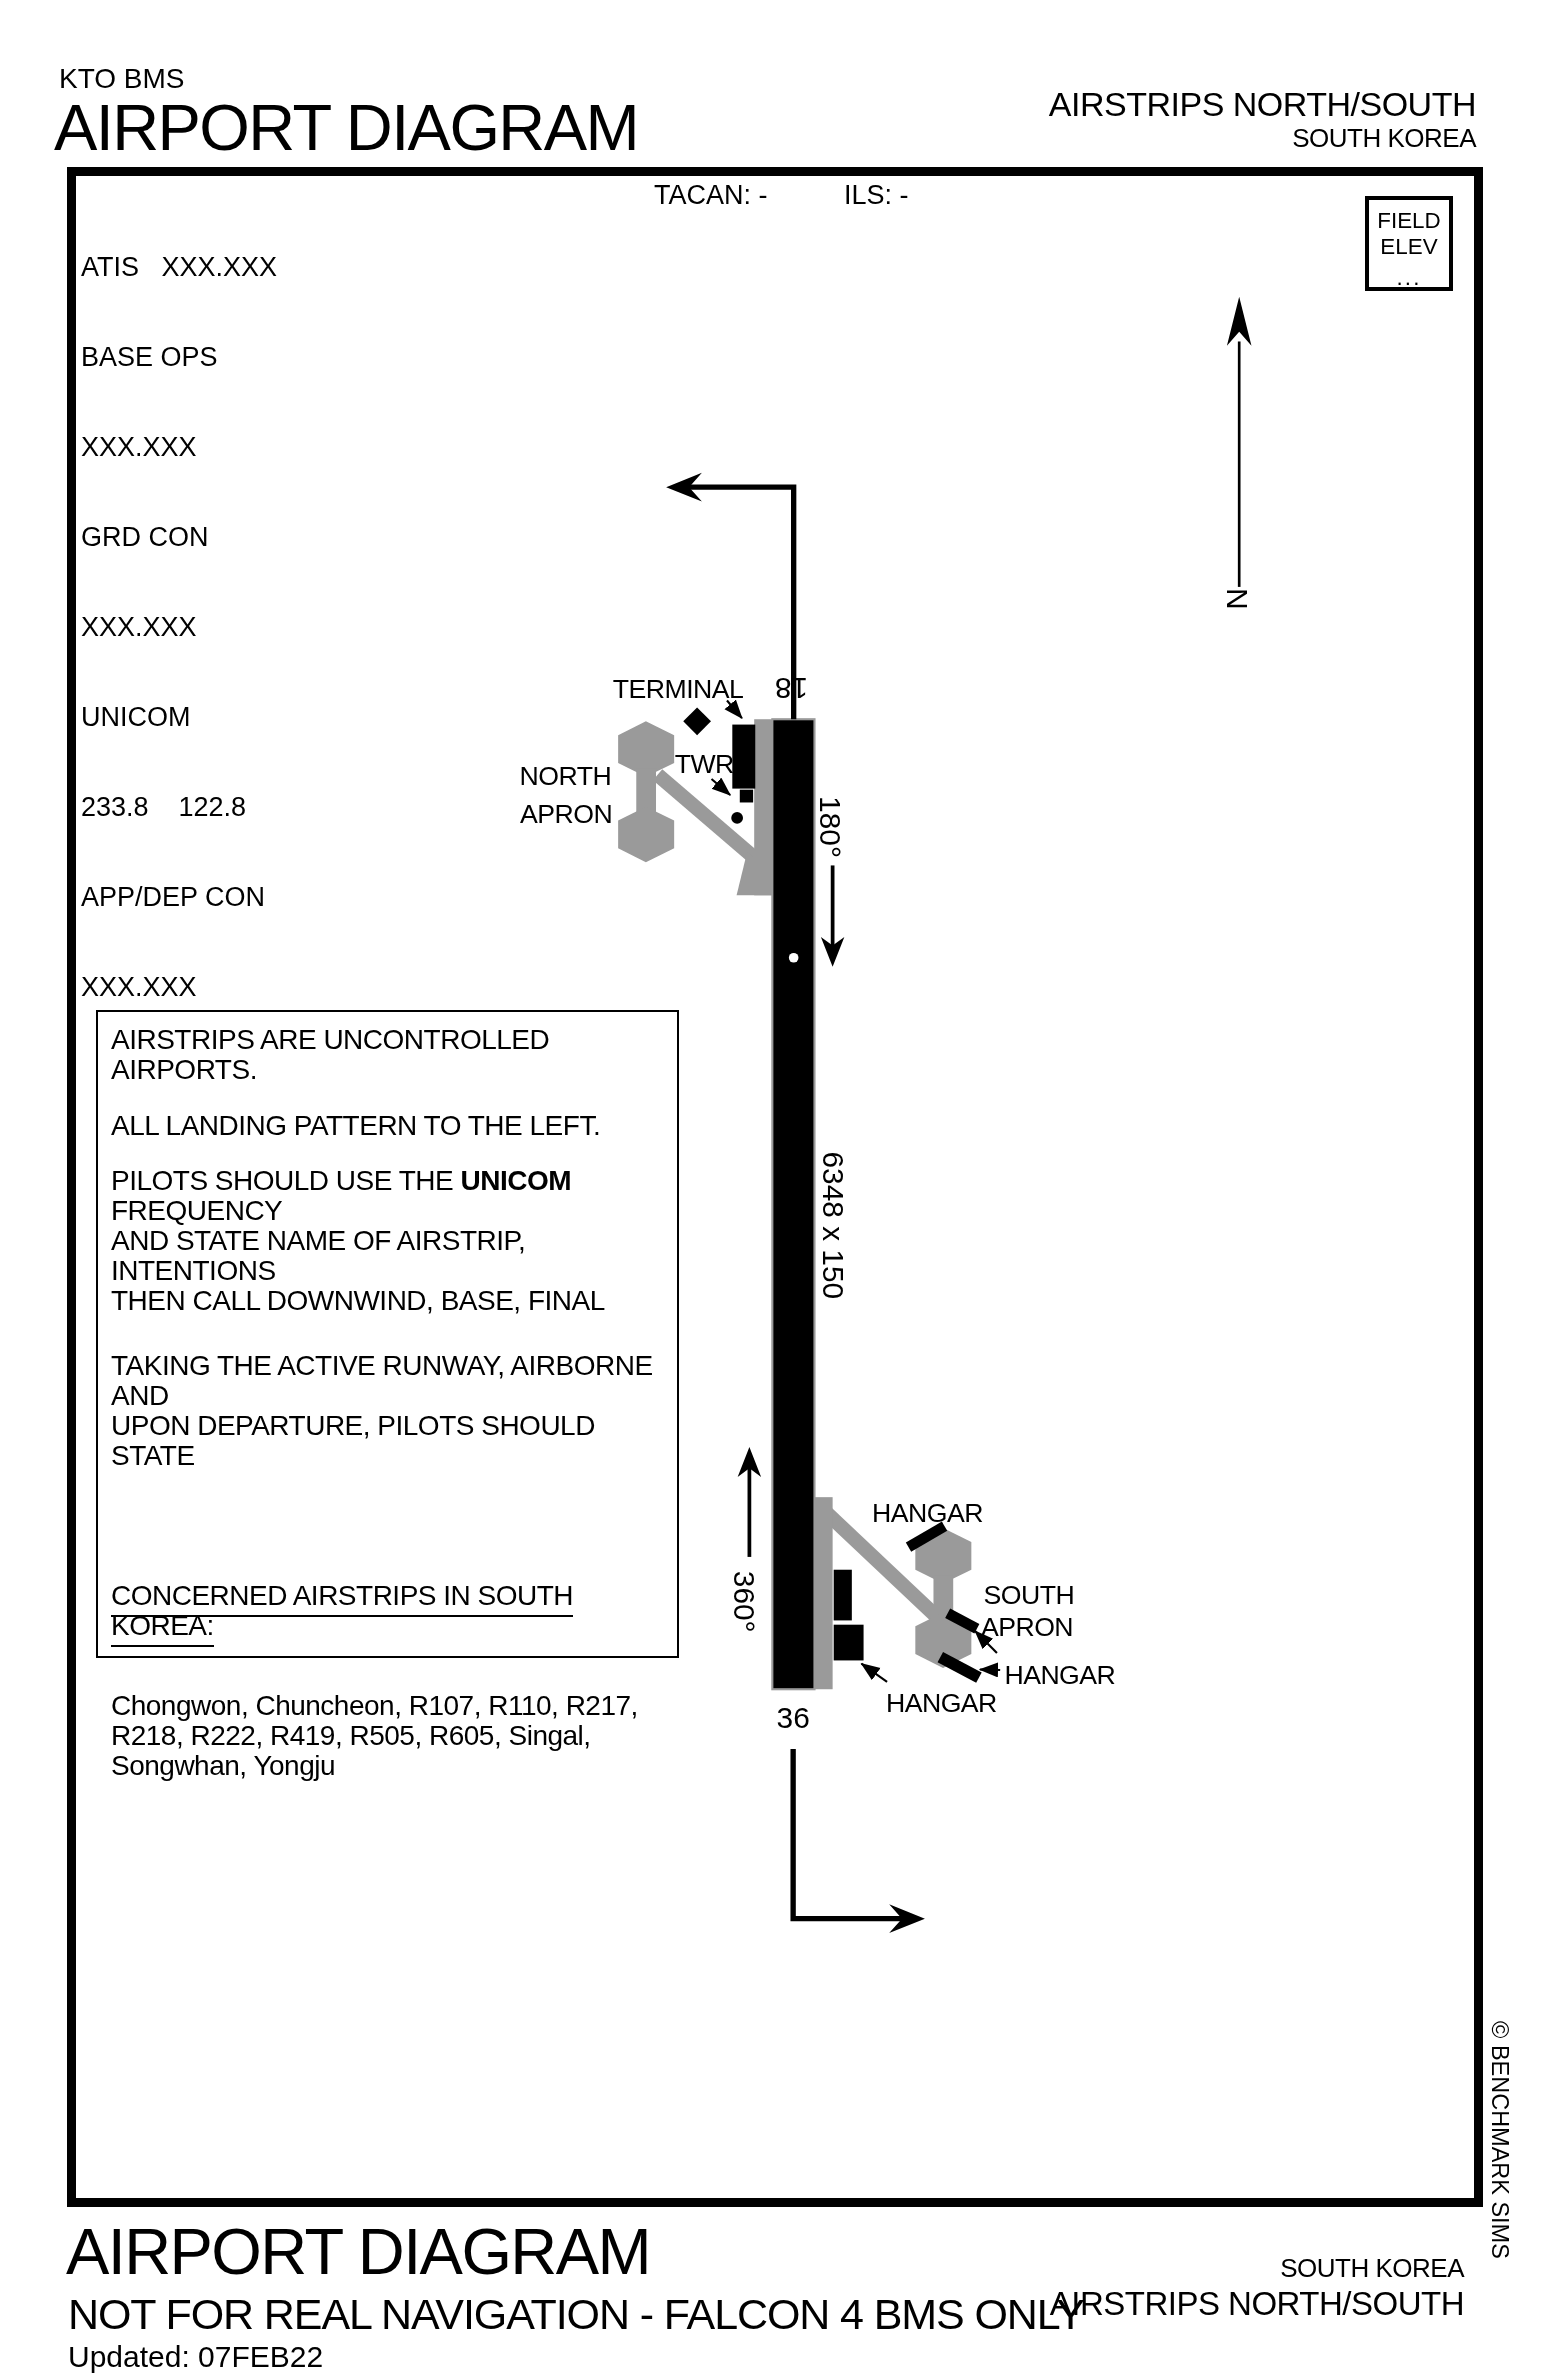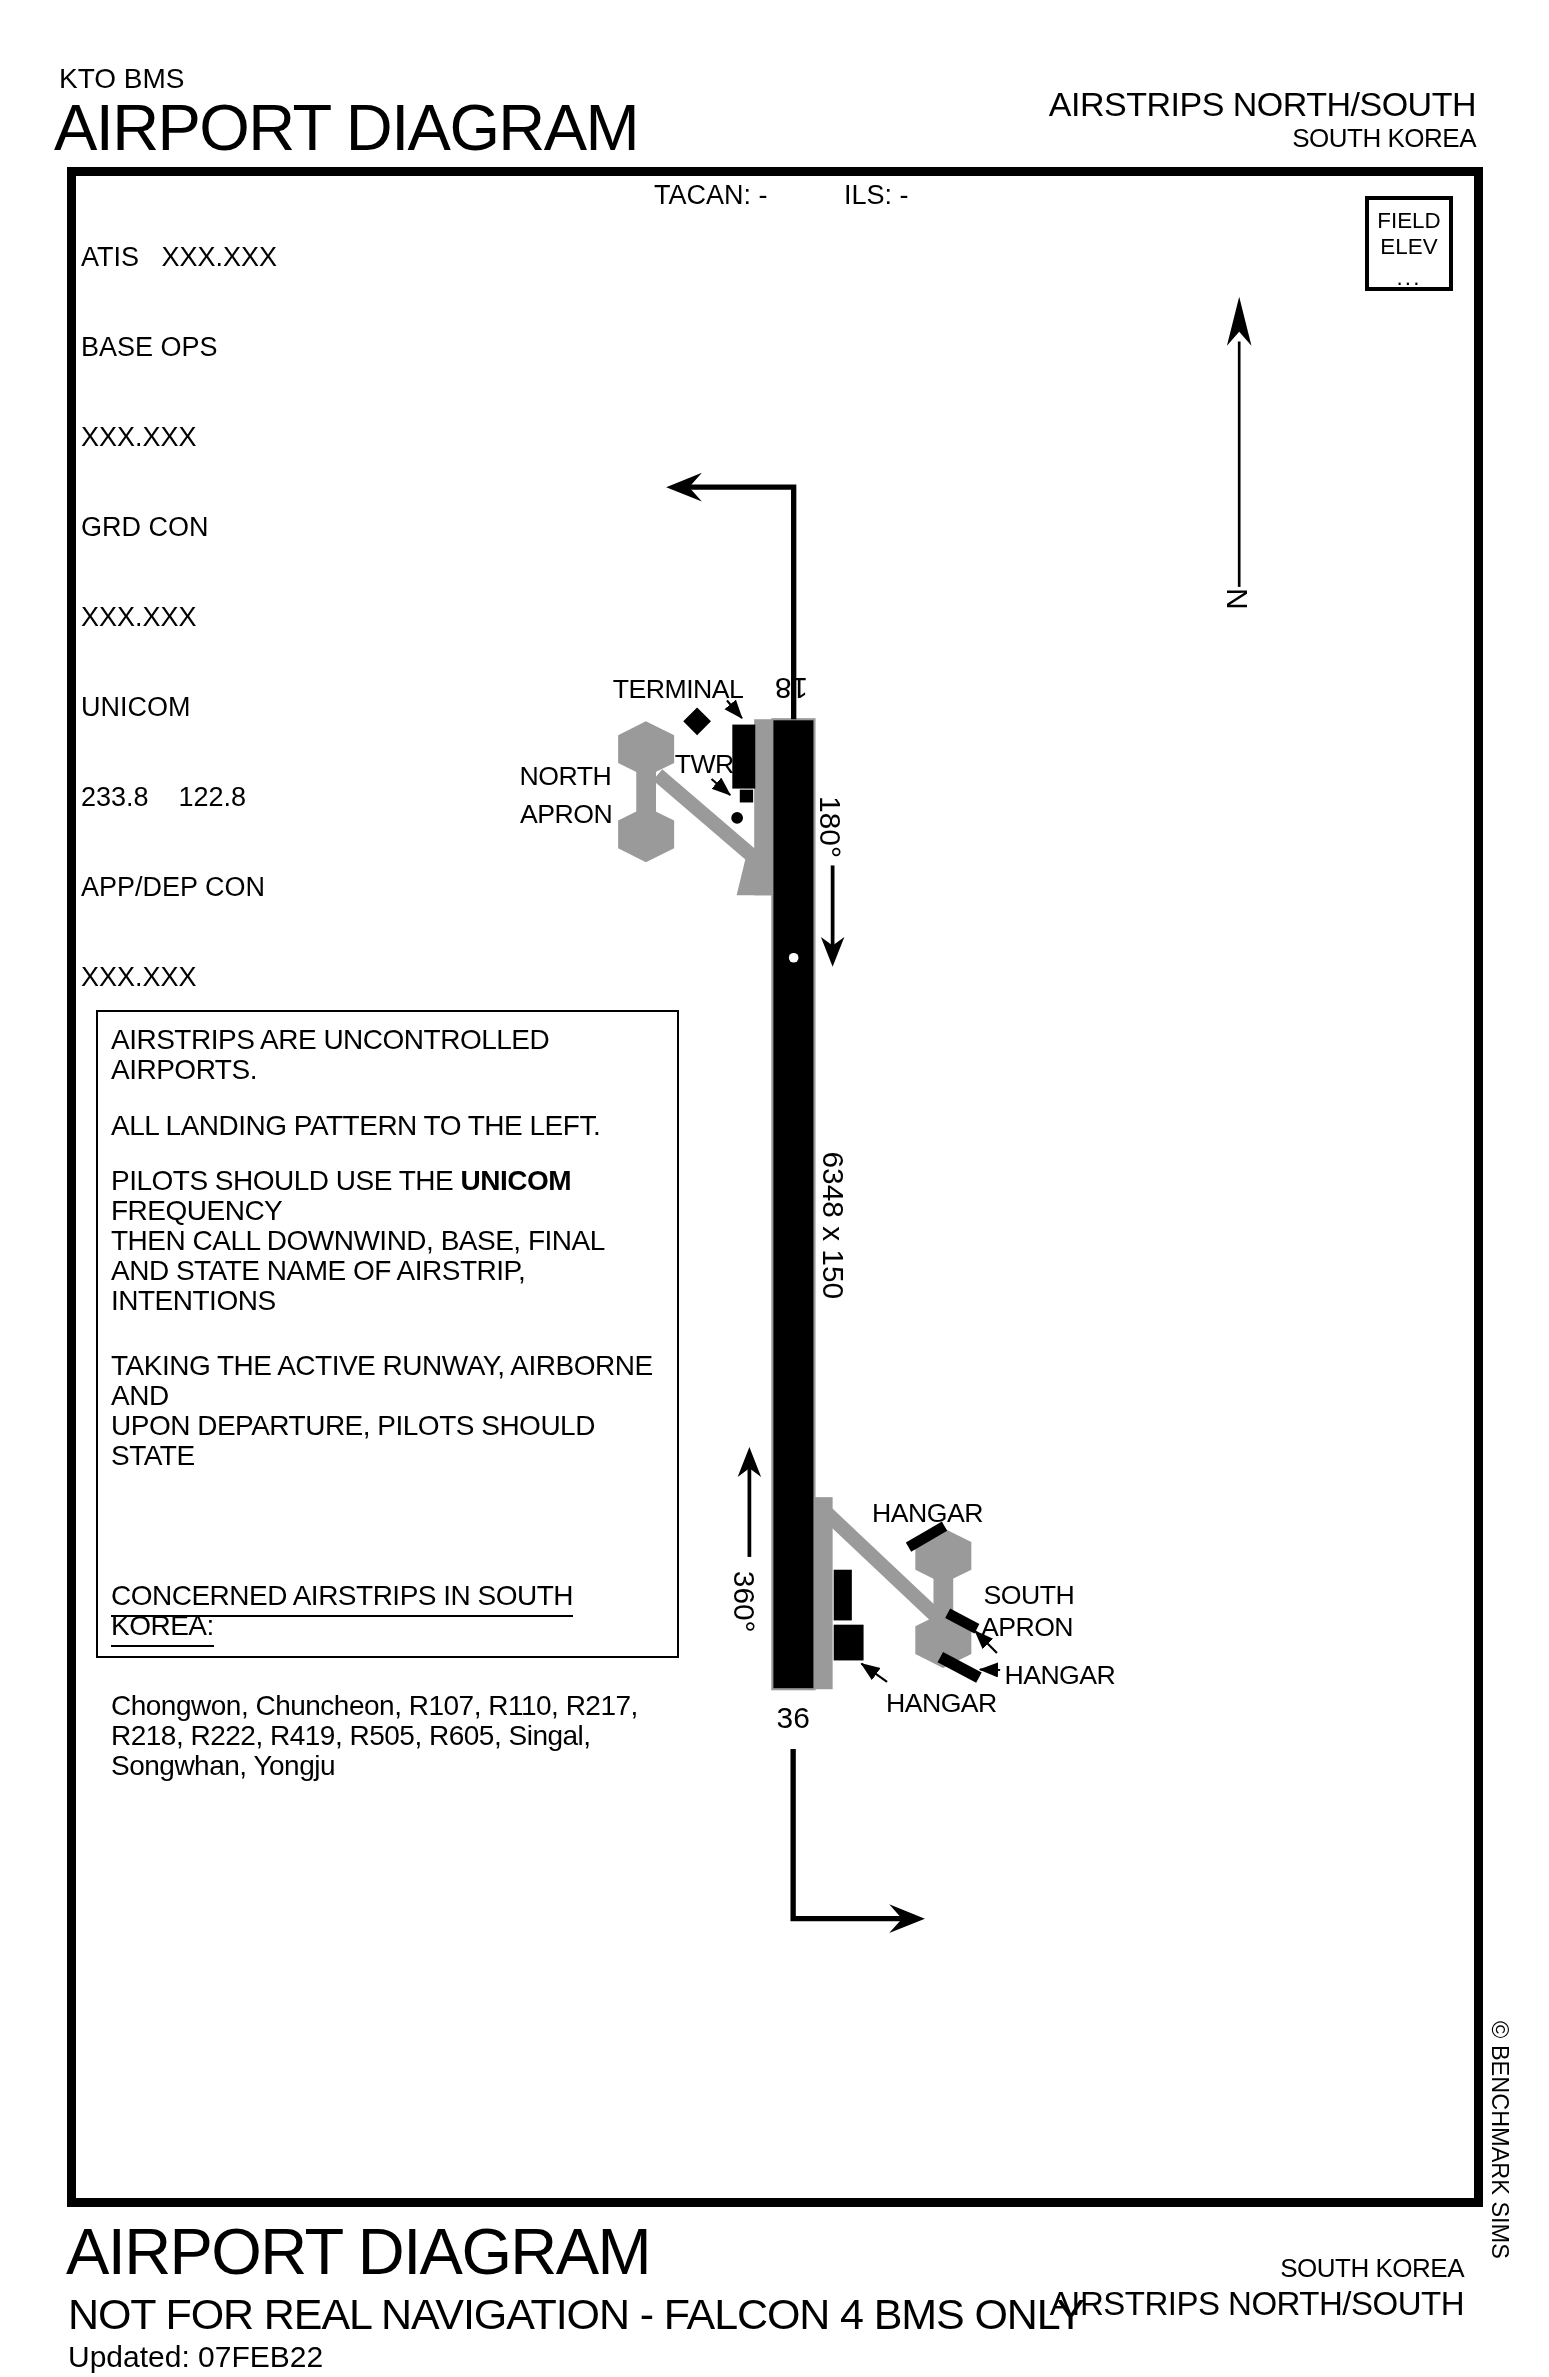--- a/index.html
+++ b/index.html
@@ -16,21 +16,21 @@
   #site-code { left:59px; top:63px; font-size:28px; letter-spacing:0;text-align:right; }
   #title-top { left:54px; top:95px; font-size:65px; line-height:1; }
   #head-right { right:74px; top:85px; text-align:right; }
   #head-right .l1 { font-size:34px; line-height:38px; }
   #head-right .l2 { font-size:26px; line-height:31px; }
 
   
   #frame { left:67px; top:167px; width:1416px; height:2040px; border:9.6px solid #000; }
 
   
-  #freq { left:81px; top:182px; font-size:27px; line-height:30px; white-space:pre; }
+  #freq { left:81px; top:192px; font-size:27px; line-height:30px; white-space:pre; }
   #tacan { left:654px; top:180px; font-size:27px; }
   #ils   { left:844px; top:180px; font-size:27px; }
 
   
   #field-elev { left:1365px; top:196px; width:88px; height:95px; border:4.8px solid #000;
     text-align:center; font-size:22.4px; line-height:26px; padding-top:7.5px; }
   #field-elev .val { margin-top:5.3px; letter-spacing:2.1px; }
 
   
   #notes { left:96px; top:1010px; width:583px; height:648px; border:2.7px solid #000;
@@ -89,22 +89,22 @@
   <div>FIELD</div>
   <div>ELEV</div>
   <div class="val">...</div>
 </div>
 
 <div class="abs" id="notes">
   <div class="p1">AIRSTRIPS ARE UNCONTROLLED AIRPORTS.</div>
   <div class="p2">ALL LANDING PATTERN TO THE LEFT.</div>
   <div class="p3">
     <div><span>PILOTS SHOULD USE THE </span><b>UNICOM</b><span> FREQUENCY</span></div>
+    <div>AND STATE NAME OF AIRSTRIP, INTENTIONS</div>
     <div>THEN CALL DOWNWIND, BASE, FINAL</div>
-    <div>AND STATE NAME OF AIRSTRIP, INTENTIONS</div>
   </div>
   <div class="p4">
     <div>TAKING THE ACTIVE RUNWAY, AIRBORNE AND</div>
     <div>UPON DEPARTURE, PILOTS SHOULD STATE</div>
   </div>
   <div class="heading"><span>CONCERNED AIRSTRIPS IN SOUTH KOREA:</span></div>
   <div class="list">
     <div>Chongwon, Chuncheon, R107, R110, R217,</div>
     <div>R218, R222, R419, R505, R605, Singal,</div>
     <div>Songwhan, Yongju</div>

